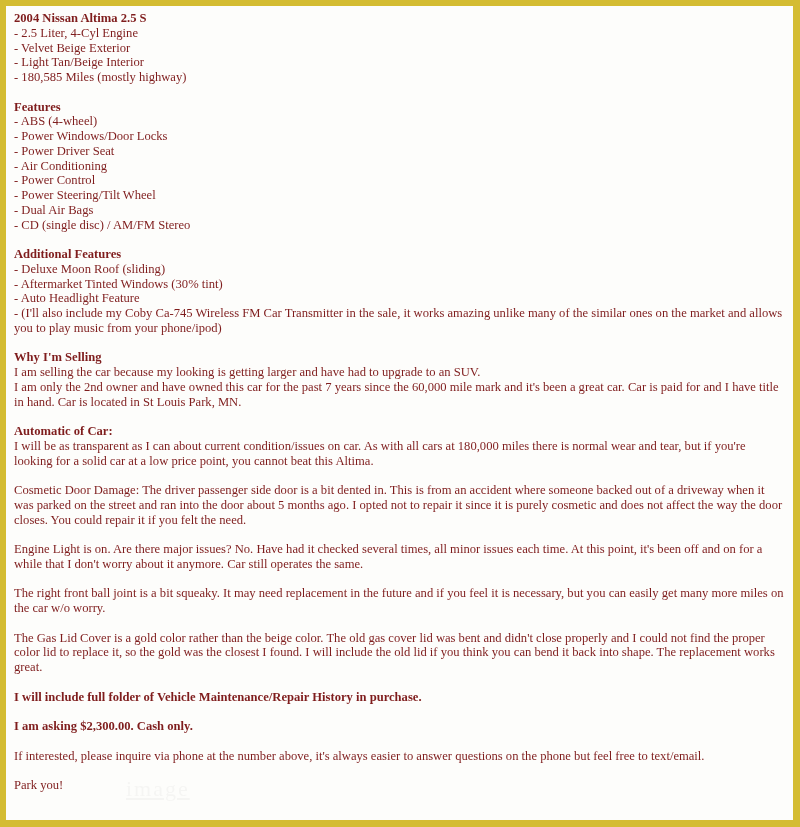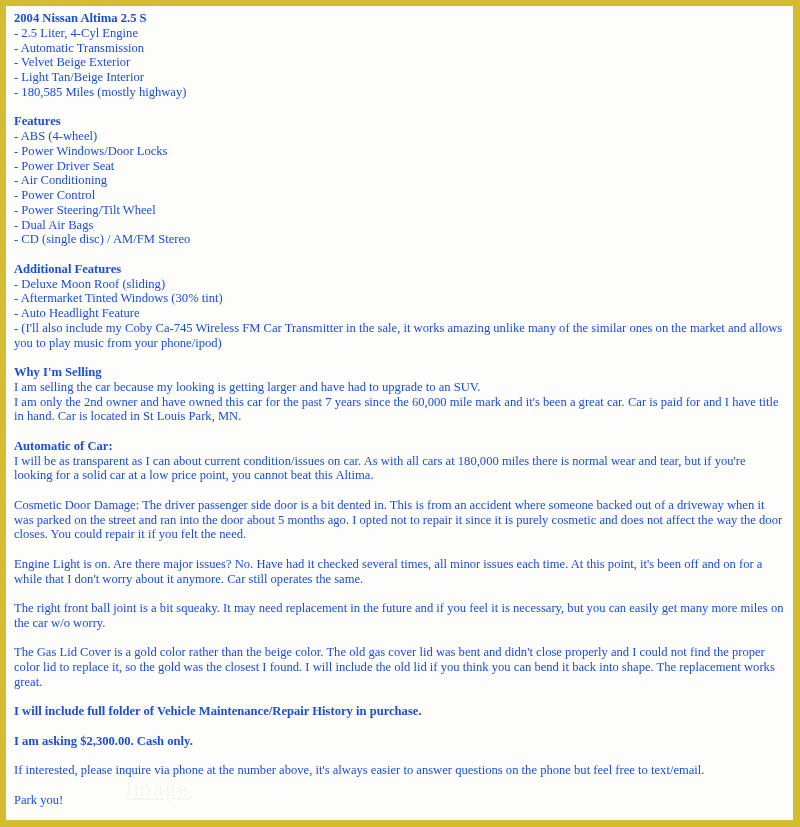--- a/index.html
+++ b/index.html
@@ -24,21 +24,21 @@
     border-top: 6px solid #d4bc32;
     border-right: 7px solid #d4bc32;
     border-bottom: 7px solid #d4bc32;
     padding: 5px 8px 0 8px;
     position: relative;
   }
 
   .listing-body {
     font-size: 12.6px;
     line-height: 14.75px;
-    color: #1d4ed8;
+    color: #7f1d1d;
     text-align: left;
   }
 
   
   .sec-head {
     font-weight: bold;
     margin: 0;
     padding: 0;
     line-height: 14.75px;
   }
@@ -91,21 +91,20 @@
   }
 </style>
 </head>
 <body>
 
 <div id="listing-frame">
   <div class="listing-body">
 
     <div class="sec-head">2004 Nissan Altima 2.5 S</div>
     <div class="line">- 2.5 Liter, 4-Cyl Engine</div>
-    <div class="line">- Automatic Transmission</div>
     <div class="line">- Velvet Beige Exterior</div>
     <div class="line">- Light Tan/Beige Interior</div>
     <div class="line">- 180,585 Miles (mostly highway)</div>
 
     <div class="gap">&nbsp;</div>
 
     <div class="sec-head">Features</div>
     <div class="line">- ABS (4-wheel)</div>
     <div class="line">- Power Windows/Door Locks</div>
     <div class="line">- Power Driver Seat</div>

